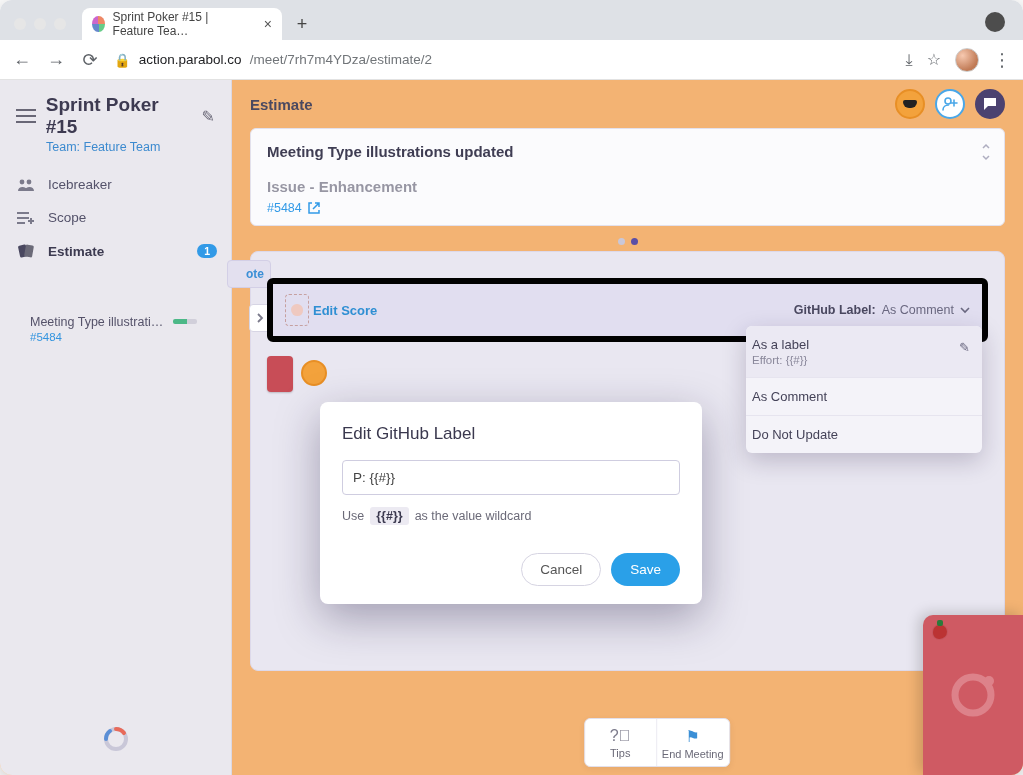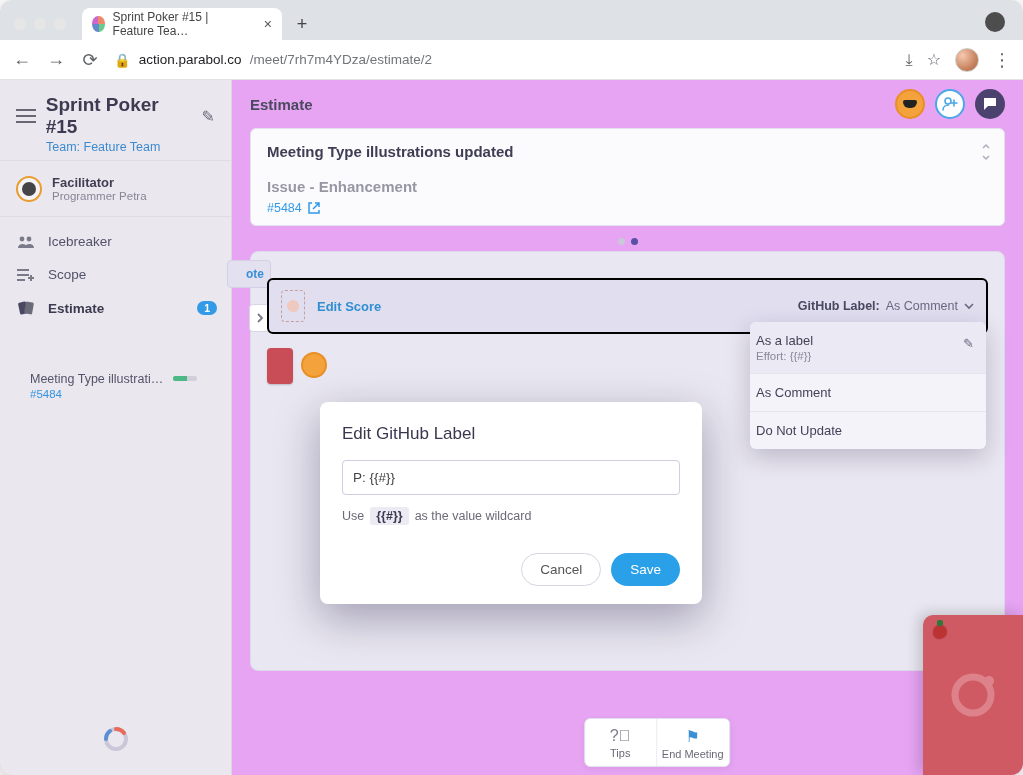--- a/index.html
+++ b/index.html
@@ -20,21 +20,21 @@
   .navicon { color:#5f6368; font-size:18px; cursor:pointer; width:20px; text-align:center; }
   .url { flex:1; display:flex; align-items:center; gap:8px; font-size:13.5px; color:#202124;}
   .url .lock { color:#5f6368; }
   .url .host { color:#202124; }
   .url .path { color:#717579; }
   .rico { color:#5f6368; font-size:16px; cursor:pointer; }
   .avatar-sm { width:24px;height:24px;border-radius:50%; background: radial-gradient(circle at 30% 30%, #f7c9b0, #c07a55 70%); border:1px solid #ccc;}
   .kebab { color:#5f6368; font-size:18px; cursor:pointer; letter-spacing:0; }
 
   
-  .app { position:relative; display:flex; height:calc(775px - 80px); background:#f0abfc; }
+  .app { position:relative; display:flex; height:calc(775px - 80px); background:#fdba74; }
   .sidebar { width:232px; background:#f4f3f7; border-right:1px solid #e4e2ec; display:flex; flex-direction:column; }
   .sb-head { padding:14px 16px 6px 16px; }
   .sb-title-row { display:flex; align-items:center; gap:8px; color:#444258; }
   .hamburger { width:22px; color:#6b6a78; cursor:pointer;}
   .hamburger svg{display:block;}
   .sb-title { font-size:19px; font-weight:700; color:#3c3a50;}
   .pencil-sm { color:#6b6a78; cursor:pointer; }
   .sb-team { font-size:12.5px; color:#3b8fd6; margin-left:30px; margin-top:2px; cursor:pointer;}
   .facil { display:flex; align-items:center; gap:10px; padding:14px 16px; border-top:1px solid #e8e6ef; border-bottom:1px solid #e8e6ef;}
   .facil .ring { width:26px;height:26px;border-radius:50%; border:2px solid #f4a22b; background:#fff; display:flex;align-items:center;justify-content:center;}
@@ -74,21 +74,21 @@
   .card .link{ font-size:12.5px; color:#329ae7; margin-top:6px; display:flex; align-items:center; gap:6px; cursor:pointer;}
   .card .expand{ position:absolute; right:12px; top:14px; color:#aeadc0; cursor:pointer;}
   .dots { display:flex; gap:6px; justify-content:center; margin:4px 0 6px 0;}
   .dots span{ width:7px;height:7px;border-radius:50%; background:#c9c7d8;}
   .dots span.active{ background:#5b4fa6;}
 
   .panel { margin:0 18px; background:#e9e7f1; border:1px solid #ddd9ea; border-radius:8px; padding:14px 16px 40px 16px; position:relative; min-height:420px;}
   .panel-hd { display:flex; align-items:center; font-size:14px; font-weight:700; color:#4a4860;}
   .panel-hd .sp{flex:1;}
   .panel-hd .revote{ color:#3b8fd6; font-size:12.5px; font-weight:700; cursor:pointer;}
-  .scorebar { margin-top:12px; background:#e1def0; border:2px solid #000000; border-radius:6px; padding:10px 12px; display:flex; align-items:center; gap:12px;}
+  .scorebar { margin-top:12px; background:#e1def0; border:6px solid #000000; border-radius:6px; padding:10px 12px; display:flex; align-items:center; gap:4px;}
   .cardicon { width:24px; height:32px; border:1.5px dashed #c6a0a0; border-radius:4px; display:flex; align-items:center; justify-content:center;}
   .cardicon .blob{width:12px;height:12px;background:#efc9c0;border-radius:50% 50% 45% 55%;}
   .editscore{ color:#2f8fd3; font-weight:700; font-size:13px; cursor:pointer;}
   .scorebar .sp{flex:1;}
   .ghlabel{ font-size:12.5px; font-weight:700; color:#4a4860; display:flex; align-items:center; gap:6px;}
   .ghlabel .val{ font-weight:400; color:#6a6880;}
   .ghlabel .chev{ color:#6a6880; cursor:pointer;}
 
   .voterow{ margin-top:14px; display:flex; gap:8px;}
   .votecard{ width:26px;height:36px; background:#c84d57; border-radius:4px; box-shadow:0 1px 2px rgba(0,0,0,.2);}
@@ -179,29 +179,20 @@
             <svg width="20" height="14" viewBox="0 0 20 14">
                 <path d="M0 1h20M0 7h20M0 13h20" stroke="#6b6a78" stroke-width="2"></path>
               </svg>
           </span>
           <span class="sb-title">Sprint Poker #15</span>
           <span class="pencil-sm">✎</span>
         </div>
         <div class="sb-team">Team: Feature Team</div>
       </div>
 
-      <div class="facil">
-        <span class="ring">
-            <span class="inner"></span>
-          </span>
-        <div class="txt">
-          <div class="l1">Facilitator</div>
-          <div class="l2">Programmer Petra</div>
-        </div>
-      </div>
 
       <div class="sb-list">
         <div class="sb-item">
           <span class="ico">
             <svg width="18" height="12" viewBox="0 0 18 12">
                 <circle cx="5" cy="3" r="2.4" fill="#7b7a8b"></circle>
                 <circle cx="12" cy="3" r="2.4" fill="#7b7a8b"></circle>
                 <path d="M1 12c0-2.5 2-4 4.5-4S10 9.5 10 12M8 12c0-2.5 2-4 4.5-4S17 9.5 17 12" fill="#7b7a8b"></path>
               </svg>
           </span>

